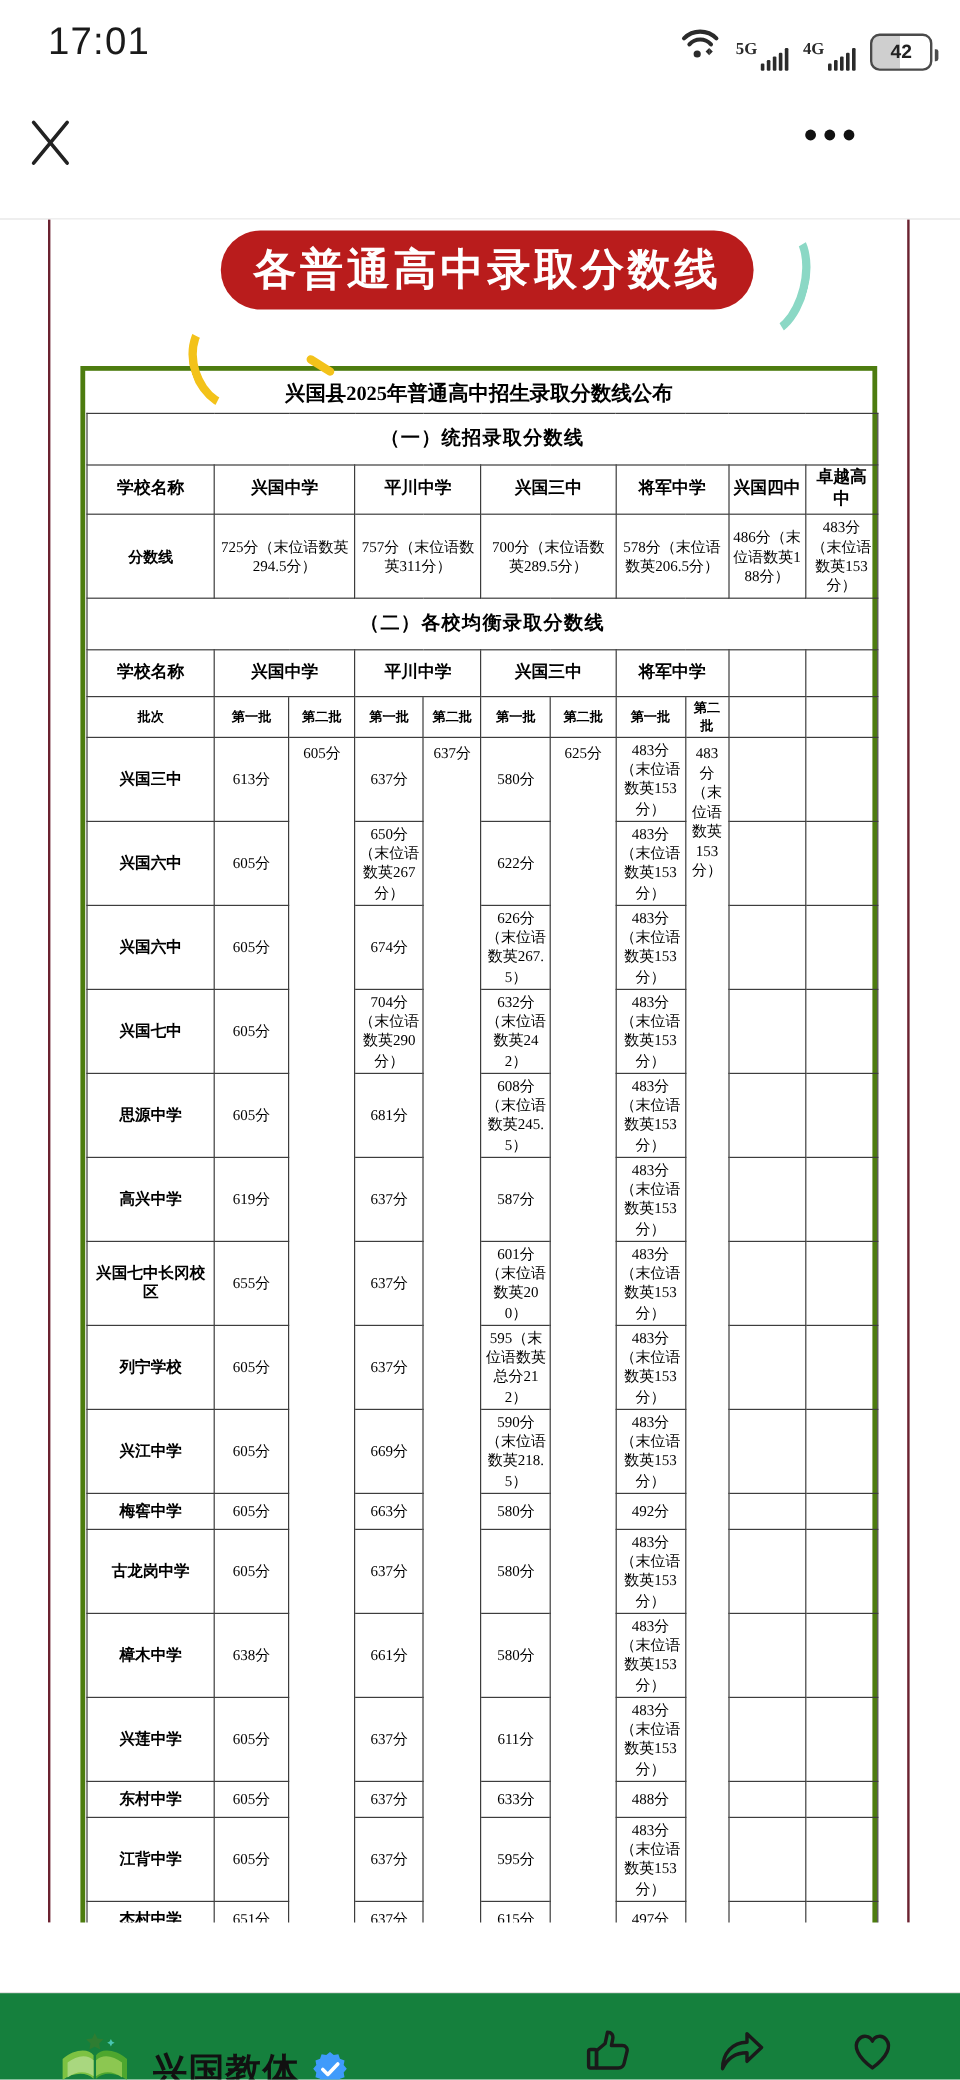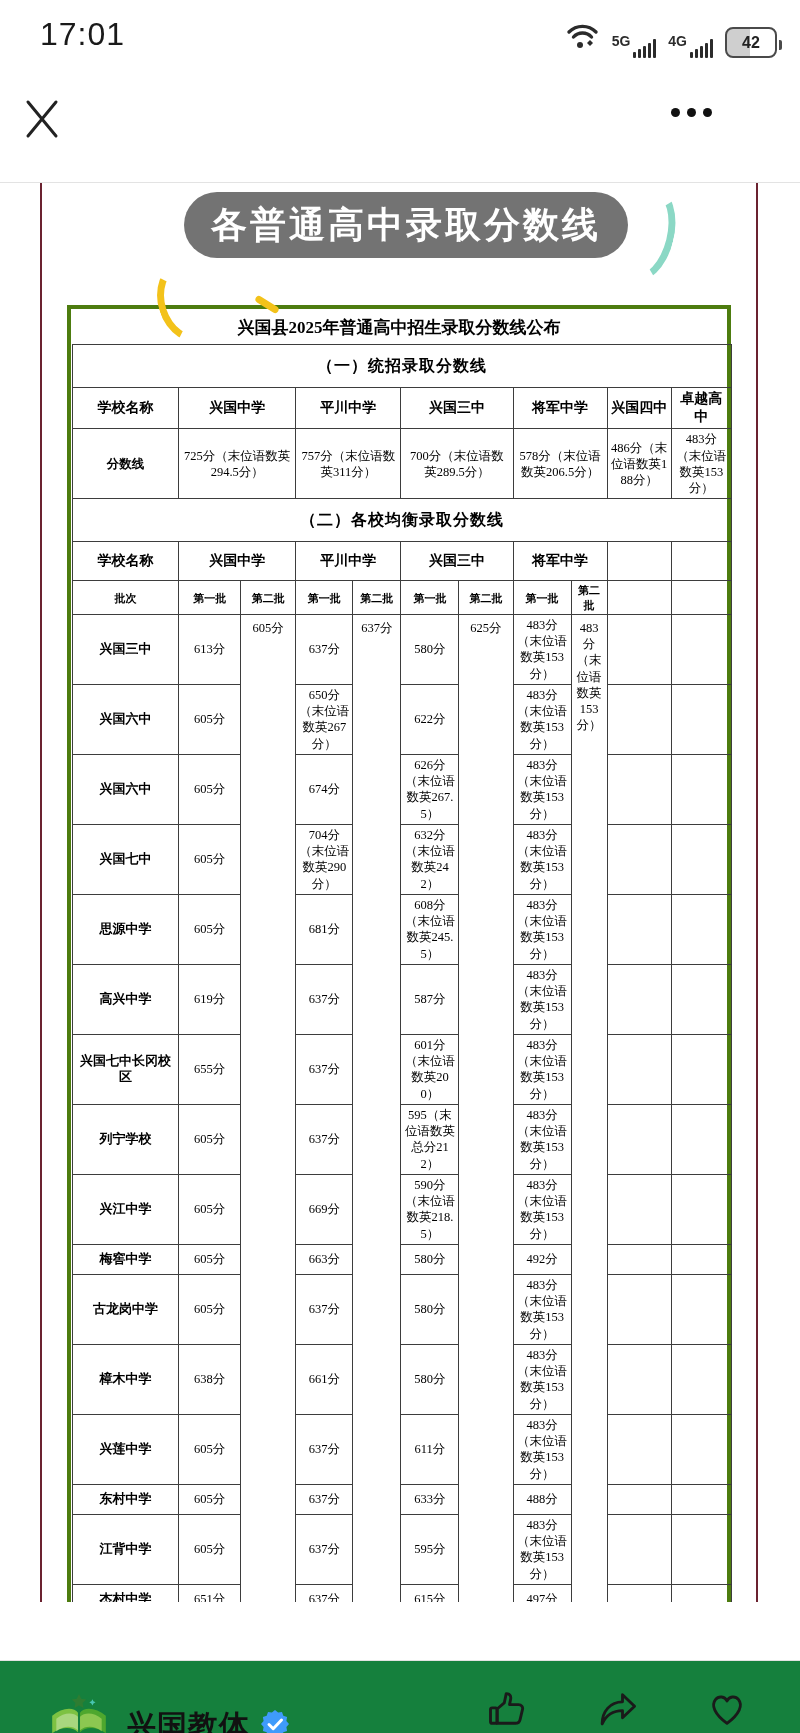--- a/index.html
+++ b/index.html
@@ -2,21 +2,21 @@
 <html><head>
 <meta charset="utf-8">
 <style>
   html,body{margin:0;padding:0;background:#fff;}
   body{width:800px;height:1733px;position:relative;font-family:"Liberation Sans","DejaVu Sans",sans-serif;color:#111;overflow:hidden;}
   
   .statusbar{position:absolute;top:0;left:0;width:800px;height:60px;}
   .time{position:absolute;left:40px;top:16px;font-size:32px;font-weight:500;color:#1a1a1a;letter-spacing:1px;}
   .sticons{position:absolute;right:18px;top:22px;display:flex;align-items:flex-end;gap:12px;}
   .siggroup{display:flex;align-items:flex-end;gap:3px;}
-  .siglabel{font-size:14px;font-weight:700;color:#2b2b2b;line-height:1;margin-bottom:10px;}
+  .siglabel{font-size:14px;font-weight:700;color:#2b2b2b;line-height:1;margin-bottom:10px;font-family:Liberation Serif, serif;}
   .bars{display:flex;align-items:flex-end;gap:2px;}
   .bars i{display:block;width:3px;background:#2b2b2b;border-radius:1px;}
   .batt{position:relative;width:48px;height:27px;border:2.5px solid #4a4a4a;border-radius:8px;display:flex;align-items:center;justify-content:center;font-size:16px;font-weight:700;color:#222;background:linear-gradient(90deg,#cfcfcf 0 48%,#fff 48%);}
   .battnub{width:3px;height:10px;background:#4a4a4a;border-radius:0 2px 2px 0;margin-left:2px;margin-bottom:8px;}
   
   .navrow{position:absolute;top:60px;left:0;width:800px;height:122px;background:#fff;}
   .closebtn{position:absolute;left:20px;top:36px;width:44px;height:44px;}
   .morebtn{position:absolute;right:88px;top:48px;display:flex;gap:7px;}
   .morebtn i{width:9px;height:9px;border-radius:50%;background:#111;display:block;}
   .topdivider{position:absolute;top:182px;left:0;width:800px;height:1px;background:#e3e3e3;}
@@ -105,21 +105,21 @@
   </div>
 </div>
 <div class="topdivider"></div>
 
 <div class="content" style="border-left-color: rgb(107, 34, 48); border-right-color: rgb(107, 34, 48);">
 
   <div class="bannerzone">
     <div class="arc-teal" style="border-right-color: rgb(139, 216, 197);"></div>
     <div class="arc-yellow" style="border-left-color: rgb(243, 194, 26);"></div>
     <div class="dash-yellow" style="background: rgb(243, 194, 26);"></div>
-    <div class="pill" style="background: #737373;">
+    <div class="pill" style="background: #b91c1c;">
       <span>各普通高中录取分数线</span>
     </div>
   </div>
 
   <div class="paper">
     <div class="tbl-title">兴国县2025年普通高中招生录取分数线公布</div>
 
     <table>
       <colgroup>
         <col style="width:106px">

